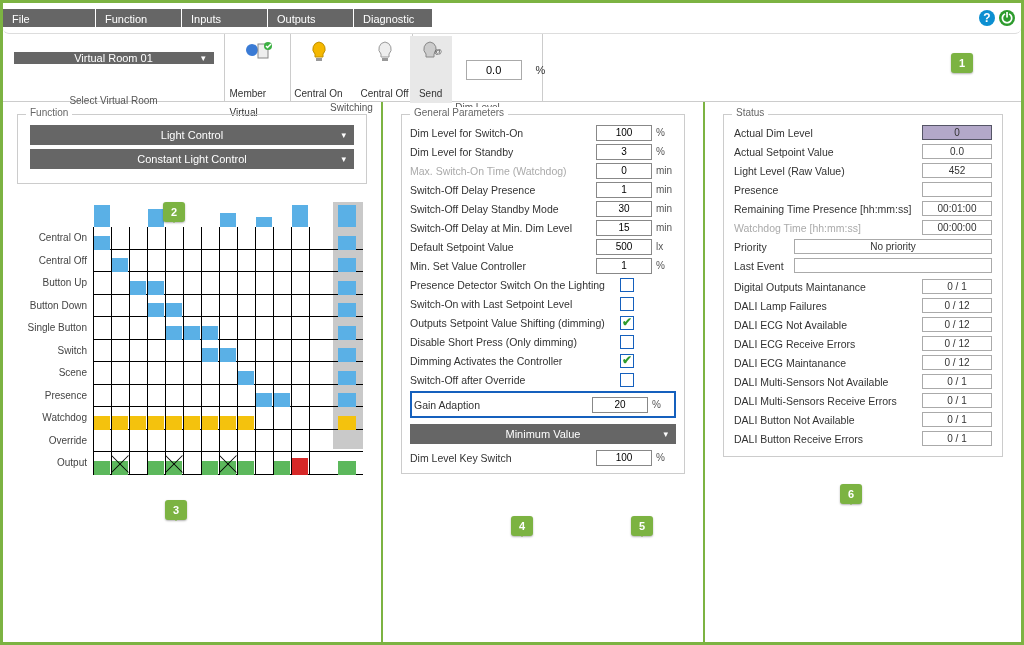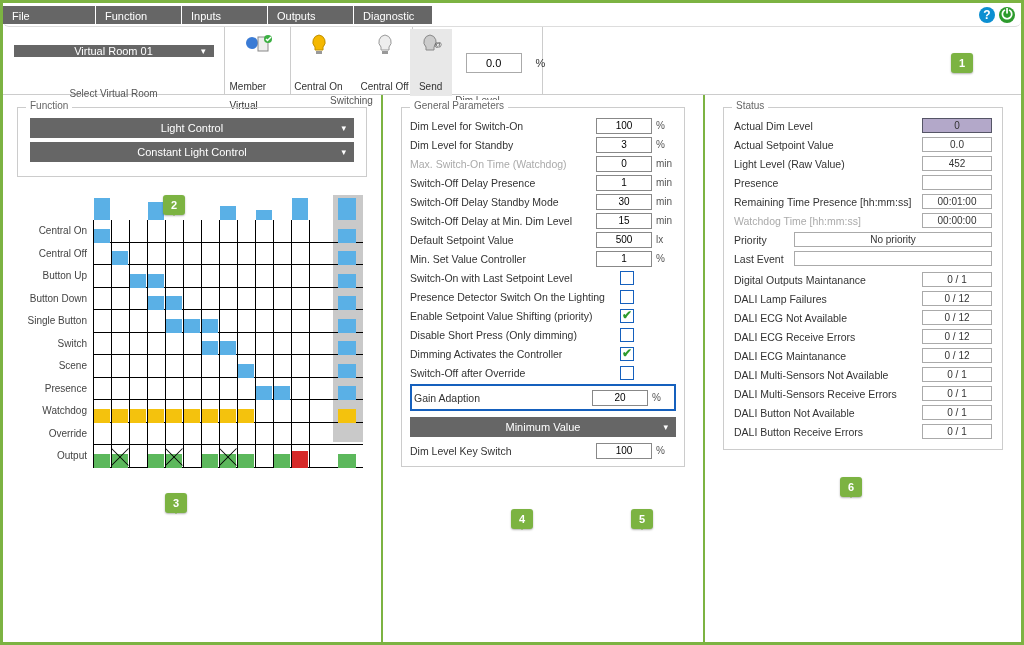--- a/index.html
+++ b/index.html
@@ -1,20 +1,20 @@
 <!DOCTYPE html>
 <html><head>
 <meta charset="utf-8">
 <style>
   * { box-sizing: border-box; margin: 0; padding: 0; }
   body { font-family: "Segoe UI", Arial, sans-serif; font-size: 11px; color: #333; background: #fff; }
   .outer-frame { border: 3px solid #7CB342; width: 1024px; height: 645px; margin: 0 auto; position: relative; background:#fff; }
   
   
-  .menu-bar { display:flex; align-items:center; height:24px; background:#fff; border-bottom:1px solid #ddd;border-radius:6px; }
+  .menu-bar { display:flex; align-items:center; height:31px; background:#fff; border-bottom:1px solid #ddd;border-radius:6px; }
   .menu-item { background:#666; color:#fff; height:18px; line-height:18px; padding:0 8px; margin-right:1px; font-size:11px; border:1px solid #666;}
   .menu-item.first { width:92px; }
   .menu-item.fn { width:85px; }
   .menu-item.in { width:85px; }
   .menu-item.ou { width:85px; }
   .menu-item.di { width:78px; }
   .menu-bar .spacer { flex:1; }
   .help-icons { display:flex; gap:4px; padding-right:6px;}
   .h-icon { width:16px; height:16px; border-radius:50%; display:flex; align-items:center; justify-content:center; color:#fff; font-weight:bold; font-size:12px;}
   .h-blue { background:#0c8fd1; }
@@ -311,29 +311,29 @@
   <div class="unit">lx</div>
             </div>
             <div class="param-row">
               <div class="plabel">Min. Set Value Controller</div>
   <input type="text" value="1" style="">
   <div class="unit">%</div>
             </div>
           </div>
         <div id="check-rows">
             <div class="param-row">
+              <div class="plabel">Presence Detector Switch On the Lighting</div>
+              <span class="chk"></span>
+            </div>
+            <div class="param-row">
               <div class="plabel">Switch-On with Last Setpoint Level</div>
               <span class="chk"></span>
             </div>
             <div class="param-row">
-              <div class="plabel">Presence Detector Switch On the Lighting</div>
-              <span class="chk"></span>
-            </div>
-            <div class="param-row">
-              <div class="plabel">Enable Setpoint Value Shifting (priority)</div>
+              <div class="plabel">Outputs Setpoint Value Shifting (dimming)</div>
               <span class="chk on"></span>
             </div>
             <div class="param-row">
               <div class="plabel">Disable Short Press (Only dimming)</div>
               <span class="chk"></span>
             </div>
             <div class="param-row">
               <div class="plabel">Dimming Activates the Controller</div>
               <span class="chk on"></span>
             </div>

